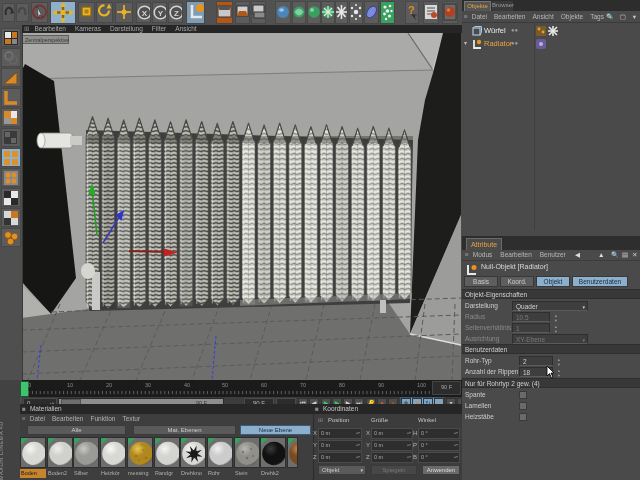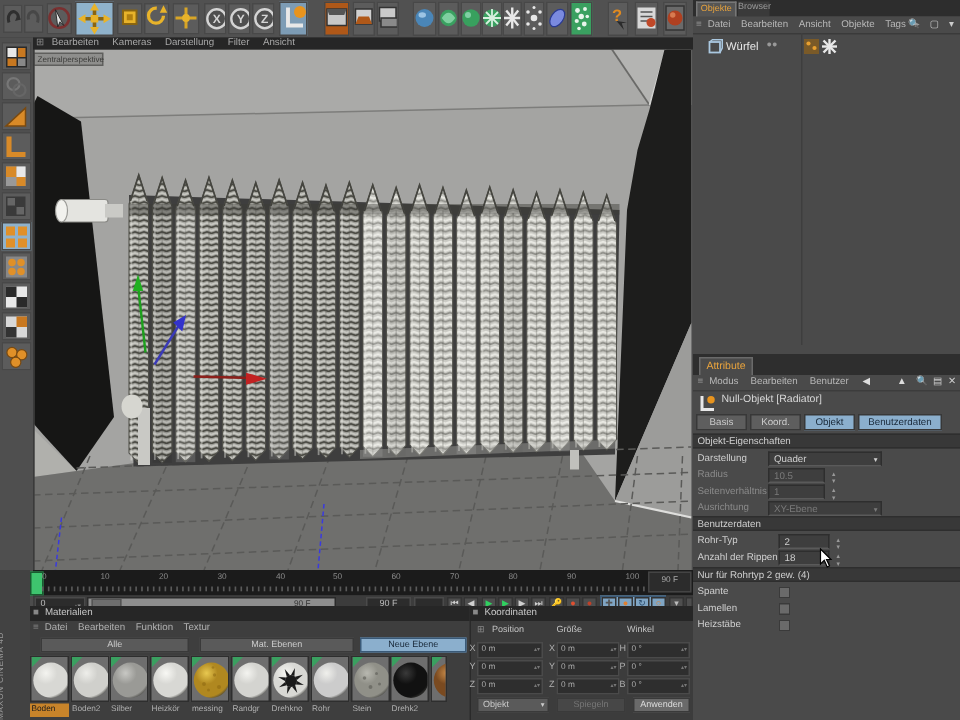--- a/index.html
+++ b/index.html
@@ -391,20 +391,33 @@
           <circle cx="3" cy="3" r="1.4" fill="#e8a030"></circle>
           <circle cx="7" cy="6" r="1.4" fill="#e8a030"></circle>
         </svg></span>
       <span style="position:absolute;left:86px;top:1px"><svg width="10" height="10" viewBox="0 0 10 10">
           <g stroke="#e8e8e8" stroke-width="1.6">
             <line x1="5" y1="0" x2="5" y2="10"></line>
             <line x1="0" y1="5" x2="10" y2="5"></line>
             <line x1="1" y1="1" x2="9" y2="9"></line>
             <line x1="9" y1="1" x2="1" y2="9"></line>
           </g>
+        </svg></span>
+    </div>
+    <div style="position:absolute;left:462px;top:38px;width:178px;height:12px;font-size:7.5px;color:#e8a33d">
+      <span style="position:absolute;left:2px;top:1px;color:#bbb;font-size:6px">▾</span>
+      <span style="position:absolute;left:10px;top:1px"><svg width="10" height="10" viewBox="0 0 10 10">
+          <path d="M2 1 L2 9 L9 9" stroke="#e8e8e8" stroke-width="1.8" fill="none"></path>
+          <circle cx="7" cy="3" r="2.2" fill="#e8941e"></circle>
+        </svg></span>
+      <span style="position:absolute;left:22px;top:1px">Radiator</span>
+      <span style="position:absolute;left:49px;top:2px;color:#999;font-size:6px">●●</span>
+      <span style="position:absolute;left:74px;top:1px"><svg width="10" height="10" viewBox="0 0 10 10">
+          <rect width="10" height="10" rx="2" fill="#6a5a9a"></rect>
+          <circle cx="5" cy="5" r="2" fill="#b8aee0"></circle>
         </svg></span>
     </div>
 <div style="position:absolute;left:462px;top:236px;width:178px;height:14px;background:#2e2e2e"></div>
     <div style="position:absolute;left:466px;top:238px;width:34px;height:12px;background:#4a4a4a;border:1px solid #6a6a6a;border-bottom:none;color:#e8a33d;font-size:7px;line-height:11px;text-align:center">Attribute</div>
     <div style="position:absolute;left:462px;top:250px;width:178px;height:10px;background:#4a4a4a;border-bottom:1px solid #3c3c3c;color:#b8b8b8;font-size:6.5px;line-height:10px;white-space:nowrap"><span style="margin-left:3px;color:#999">≡</span><span style="margin-left:4px">Modus</span><span style="margin-left:8px">Bearbeiten</span><span style="margin-left:8px">Benutzer</span><span style="position:absolute;left:113px;color:#ddd">◀</span><span style="position:absolute;left:136px;color:#ddd">▲</span><span style="position:absolute;left:149px;color:#ccc">🔍</span><span style="position:absolute;left:160px;color:#ccc">▤</span><span style="position:absolute;left:170px;color:#ccc">✕</span></div>
     <div style="position:absolute;left:466px;top:261px;width:12px;height:11px"><svg width="12" height="11" viewBox="0 0 12 11">
         <path d="M2 1 L2 10 L10 10" stroke="#e8e8e8" stroke-width="2" fill="none"></path>
         <circle cx="8" cy="3.5" r="2.5" fill="#e8941e"></circle>
       </svg></div>
     <div style="position:absolute;left:481px;top:261px;width:150px;height:11px;color:#d8d8d8;font-size:7px;line-height:11px">Null-Objekt [Radiator]</div>

